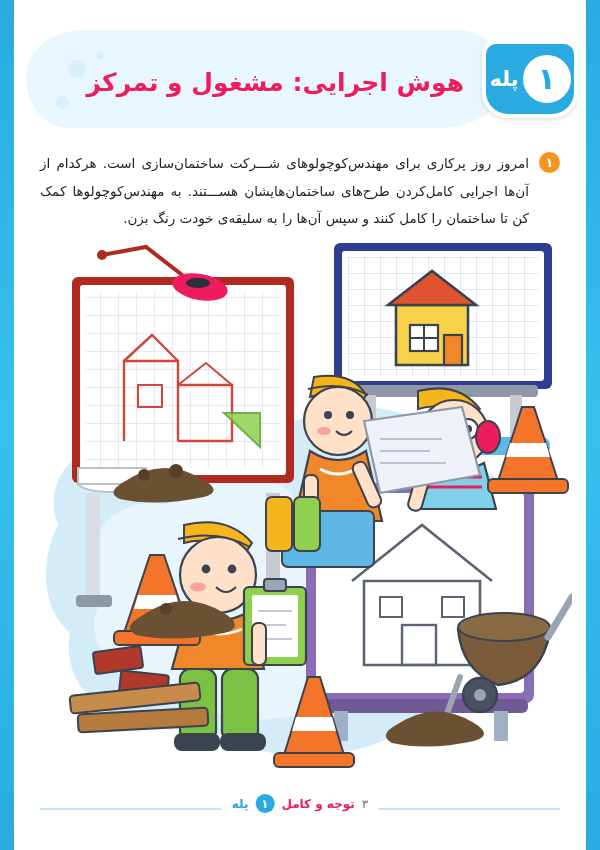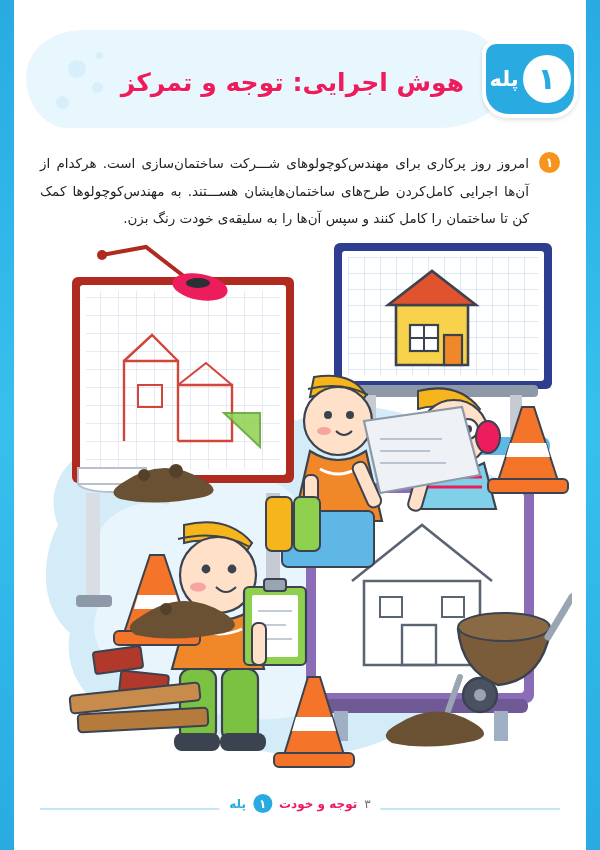--- a/index.html
+++ b/index.html
@@ -180,21 +180,21 @@
     <div class="rail-inner"></div>
   </div>
 
   <div class="header">
     <div class="header-blob">
       <div class="bubble b1"></div>
       <div class="bubble b2"></div>
       <div class="bubble b3"></div>
       <div class="bubble b4"></div>
     </div>
-    <div class="title">هوش اجرایی: توجه و تمرکز</div>
+    <div class="title">هوش اجرایی: مشغول و تمرکز</div>
     <div class="step-badge">
       <span class="word">پله</span>
       <span class="pellet">۱</span>
     </div>
   </div>
 
   <div class="intro">
     <div class="intro-num">۱</div>
     <div class="intro-text">امروز روز پرکاری برای مهندس‌کوچولوهای شـــرکت ساختمان‌سازی است. هرکدام از آن‌ها اجرایی کامل‌کردن طرح‌های ساختمان‌هایشان هســـتند. به مهندس‌کوچولوها کمک کن تا ساختمان را کامل کنند و سپس آن‌ها را به سلیقه‌ی خودت رنگ بزن.</div>
   </div>
@@ -377,18 +377,18 @@
         <rect x="50" y="486" width="130" height="18" rx="4" fill="#b47b3d" stroke="#3b4250" stroke-width="2" transform="rotate(-3 115 495)"></rect>
       </g>
     </svg>
   </div>
 
   <div class="footer">
     <div class="footer-line"></div>
     <div class="footer-center">
       <span class="footer-step-word">پله</span>
       <span class="footer-step-num">۱</span>
-      <span class="footer-chapter">توجه و خودت</span>
+      <span class="footer-chapter">توجه و کامل</span>
       <span class="footer-page">۳</span>
     </div>
   </div>
 
 </div>
 
 </body></html>

